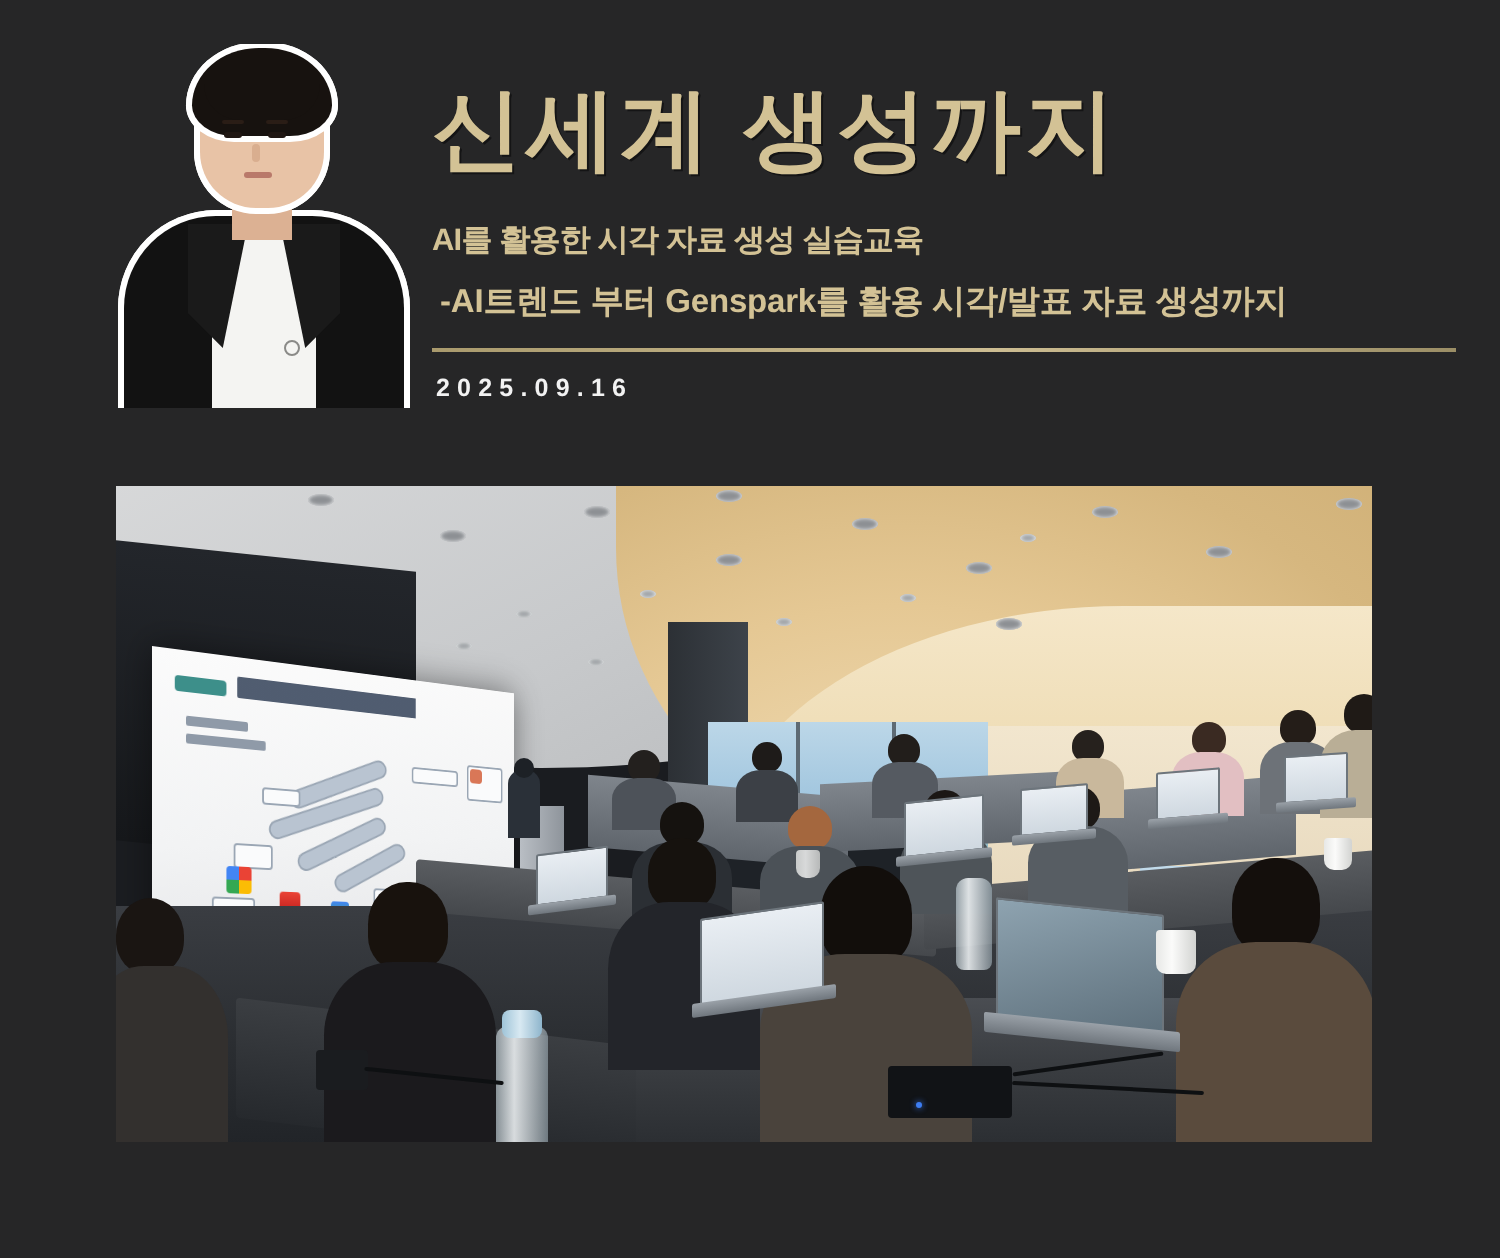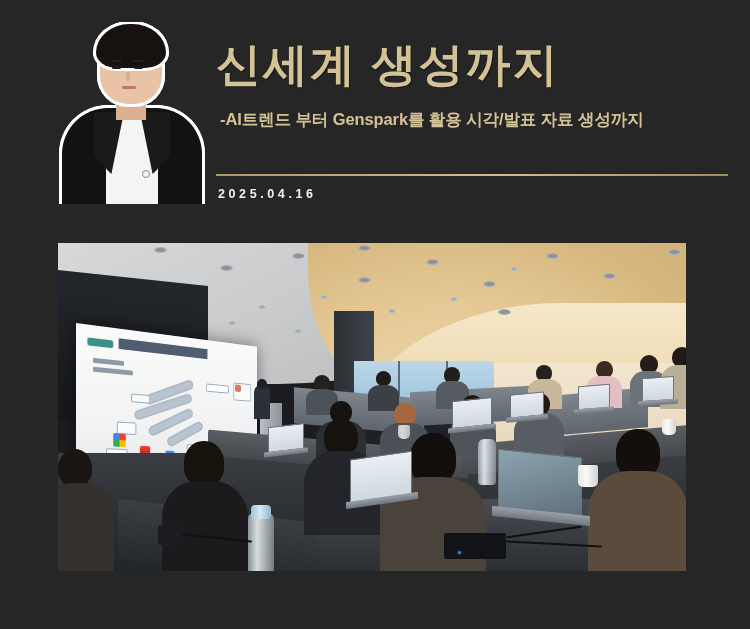--- a/index.html
+++ b/index.html
@@ -161,21 +161,21 @@
   }
   .subtitle-1 {
     margin-top: 20px;
     font-size: 15.5px;
     font-weight: 700;
     letter-spacing: -0.4px;
     color: #d3c295;
     white-space: nowrap;
   }
   .subtitle-2 {
-    margin-top: 19px;
+    margin-top: 9px;
     margin-left: 4px;
     font-size: 16.5px;
     font-weight: 700;
     letter-spacing: -0.1px;
     color: #d3c295;
     white-space: nowrap;
   }
   .rule {
     position: absolute;
     left: 216px;
@@ -478,25 +478,26 @@
         <div class="p-browR"></div>
         <div class="p-eyeL"></div>
         <div class="p-eyeR"></div>
         <div class="p-nose"></div>
         <div class="p-mouth"></div>
       </div>
     </div>
 
     <div class="title-block">
       <div class="main-title">신세계 생성까지</div>
+      <div class="subtitle-1">AI를 활용한 시각 자료 생성 실습교육</div>
       <div class="subtitle-2">-AI트렌드 부터 Genspark를 활용 시각/발표 자료 생성까지</div>
     </div>
 
     <div class="rule"></div>
-    <div class="date">2025.04.16</div>
+    <div class="date">2025.09.16</div>
   </div>
 
   <div class="photo">
     <div class="photo-inner">
 
       <div class="ceiling-dark"></div>
       <div class="ceiling-white"></div>
       <div class="ceiling-curve"></div>
       <div class="ceiling-soffit"></div>
 

